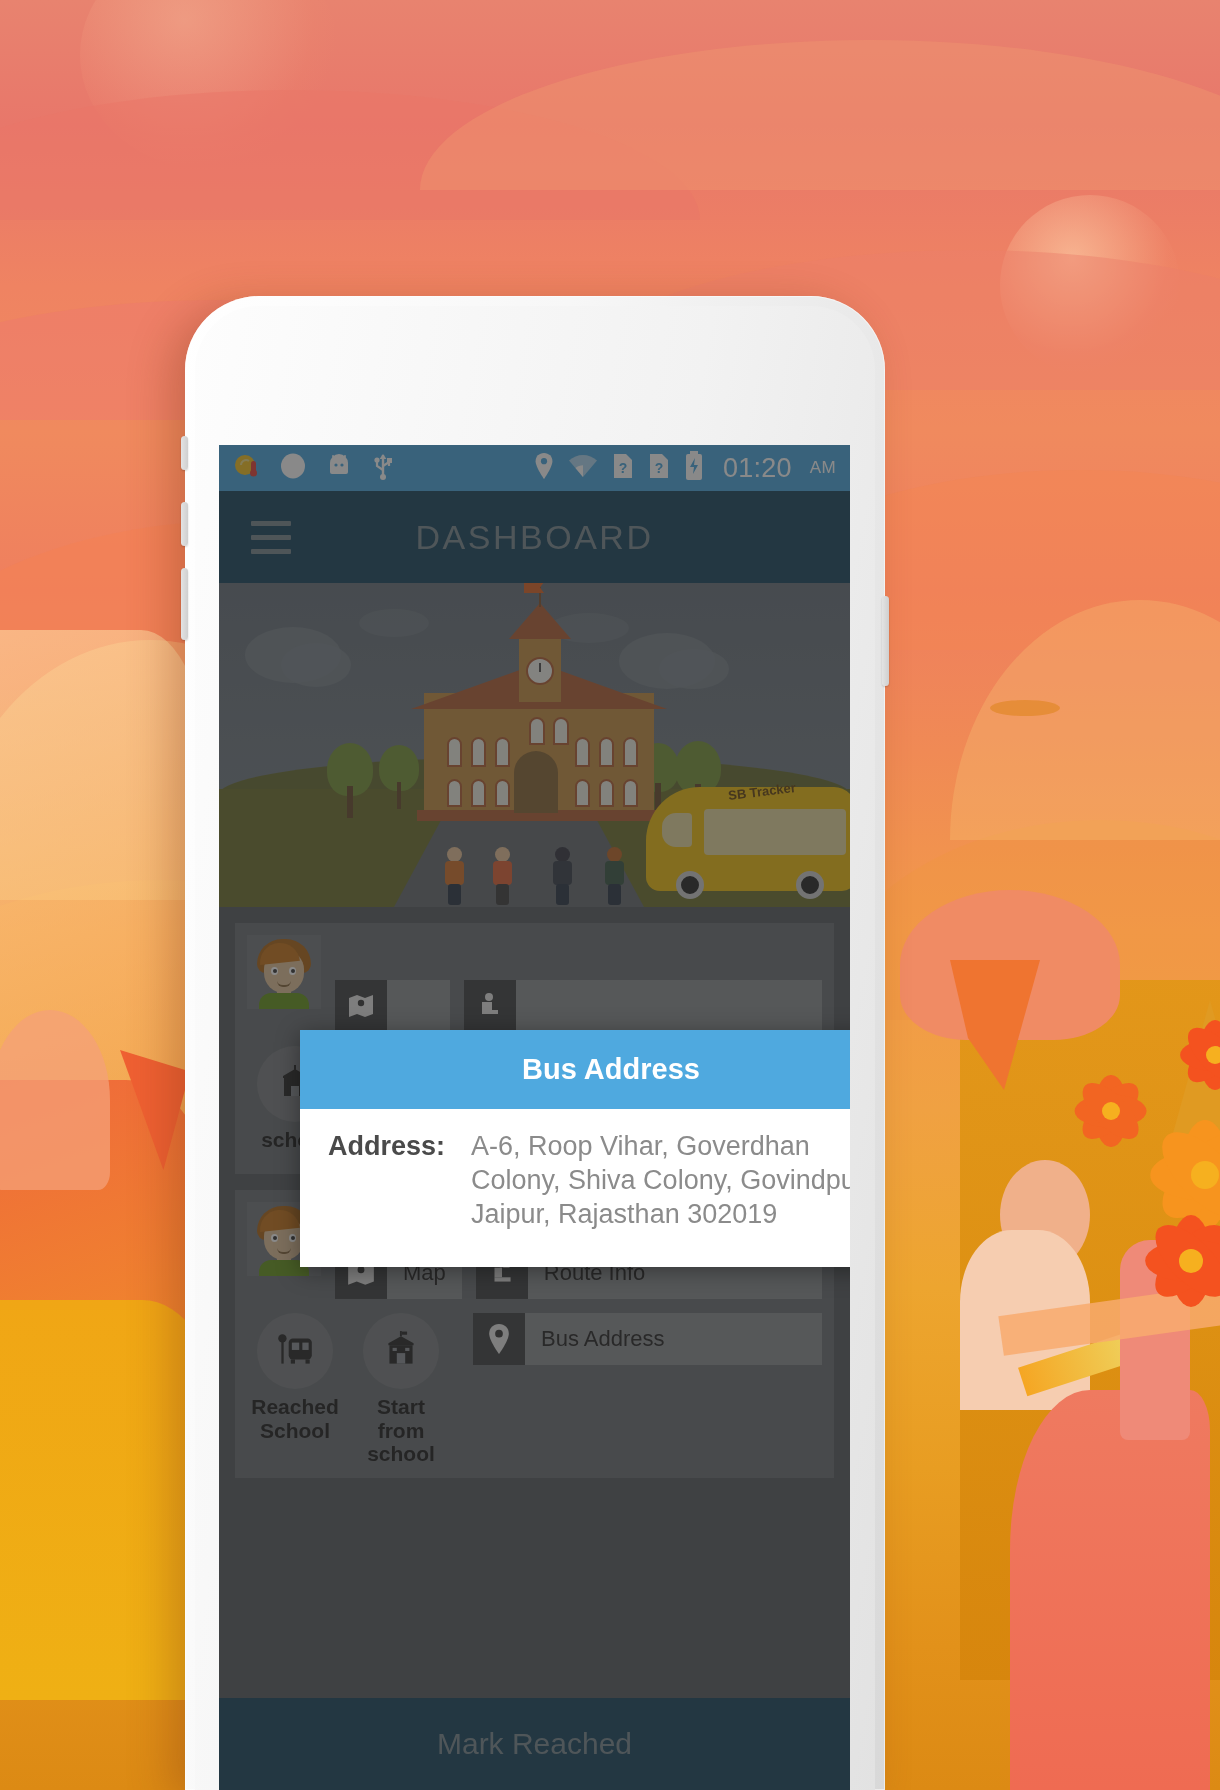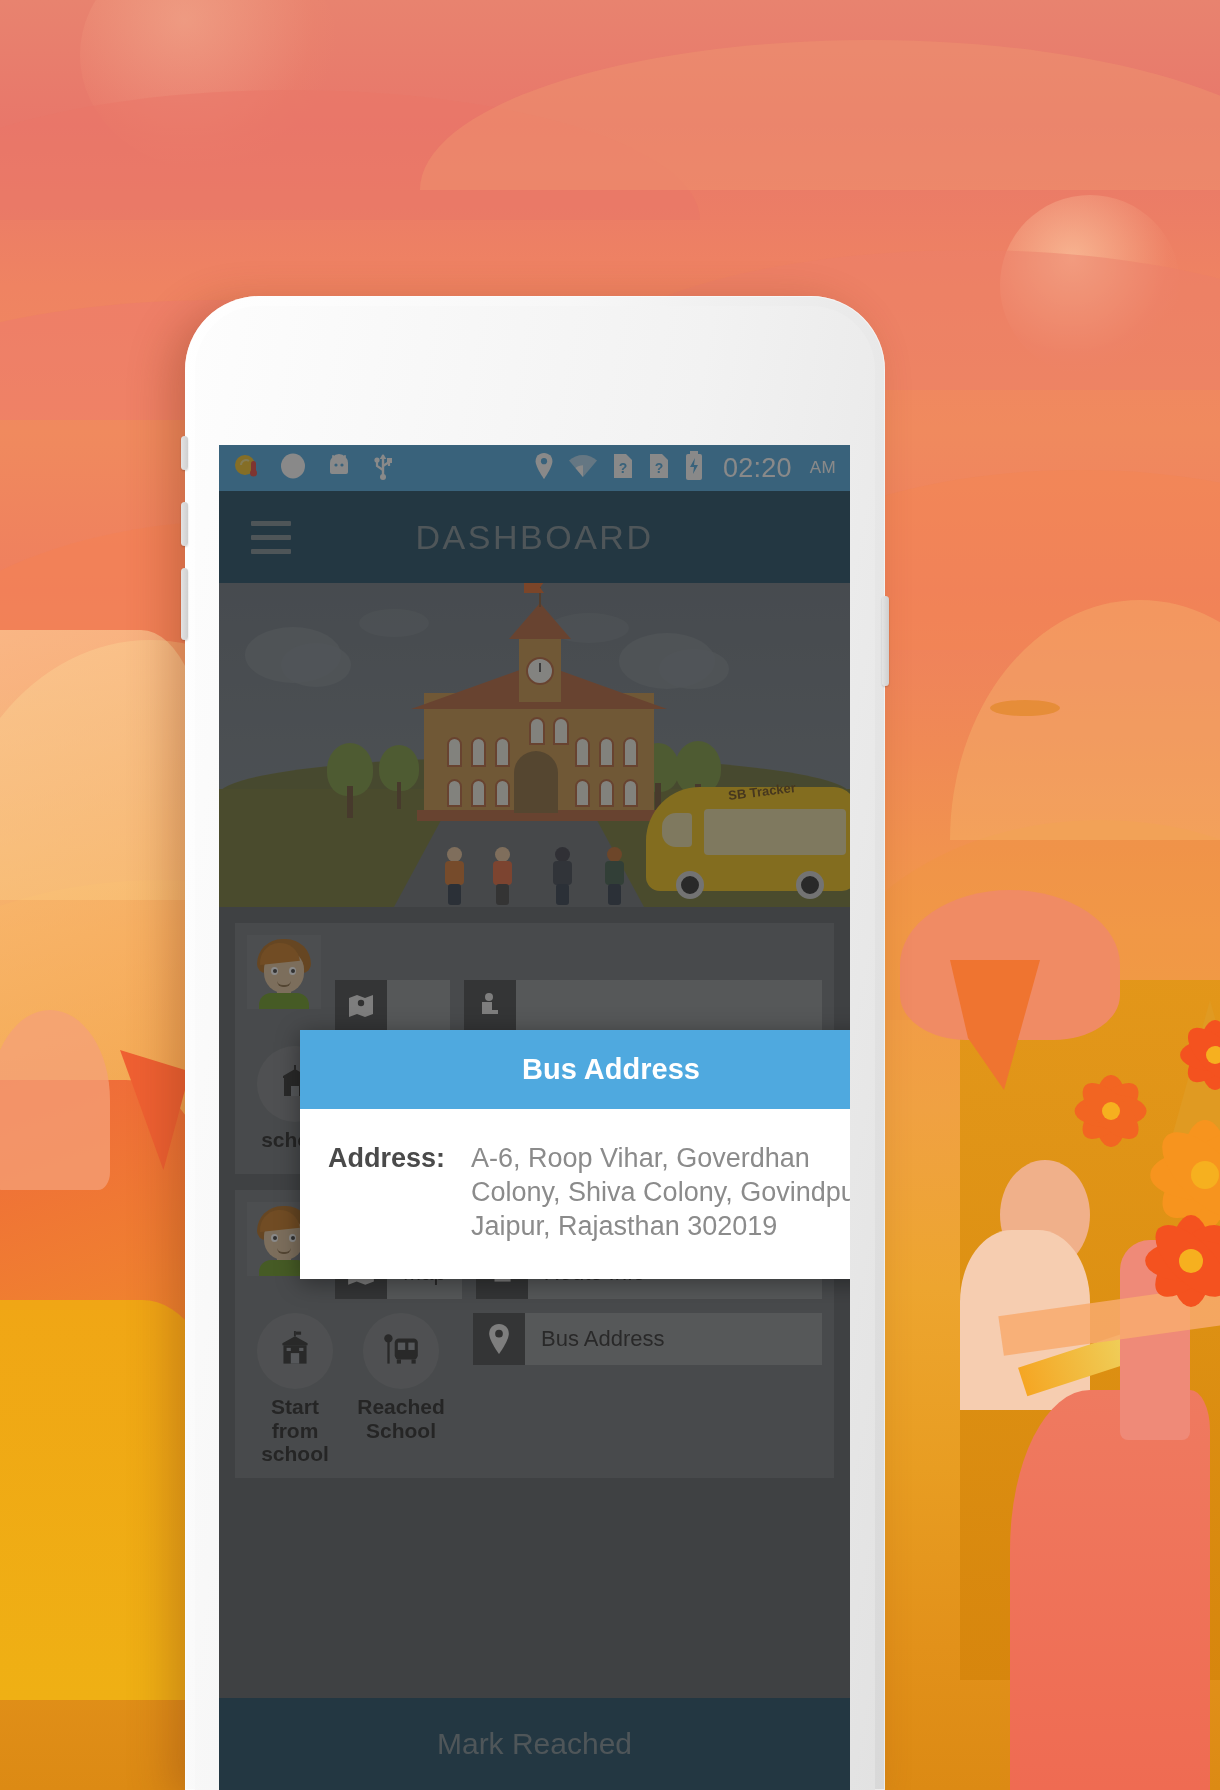--- a/index.html
+++ b/index.html
@@ -207,21 +207,21 @@
 
   
   #dialog{
     position:absolute; left:81px; top:585px; width:622px;
     background:#fff; box-shadow:0 4px 22px rgba(0,0,0,.38);
   }
   #dlg-header{
     background:#4fa9df; height:79px; display:flex; align-items:center; justify-content:center;
   }
   #dlg-title{ color:#fff; font-size:29px; font-weight:700;}
-  #dlg-body{ display:flex; padding:32px 30px 36px 28px; gap:26px;}
+  #dlg-body{ display:flex; padding:20px 30px 36px 28px; gap:26px;}
   #dlg-label{ font-size:27px; font-weight:700; color:#4a4a4a; white-space:nowrap; padding-top:2px;}
   #dlg-value{ font-size:27px; color:#8b8b8b; line-height:1.26; }
 
   
   #bottombar{
     position:absolute; left:0; right:0; bottom:0; height:92px; background:#1e4a63;
     display:flex; align-items:center; justify-content:center;
   }
   #bottombar span{ color:#7f8e95; font-size:30px;}
 </style>
@@ -367,21 +367,21 @@
           <text x="11" y="21" font-size="14" font-weight="bold" text-anchor="middle" fill="#4fa9df" font-family="Liberation Sans, sans-serif">?</text>
         </svg>
       </span>
       <span class="ico">
         <svg width="20" height="30" viewBox="0 0 20 30">
           <rect x="6" y="0" width="8" height="3" fill="#fff"></rect>
           <rect x="2" y="3" width="16" height="26" rx="2" fill="#fff"></rect>
           <path d="M11 7l-5 9h4l-1 7 5-9h-4z" fill="#4fa9df"></path>
         </svg>
       </span>
-      <span class="sb-time">02:20</span>
+      <span class="sb-time">01:20</span>
       <span class="sb-ampm">AM</span>
     </div>
   </div>
 
   <div id="appbar">
     <div id="hamburger">
       <span></span>
         <span></span>
         <span></span>
     </div>
@@ -591,44 +591,44 @@
               </div>
               <div class="blabel">Route Info</div>
             </div>
           </div>
         </div>
       </div>
       <div class="card-bottom">
         <div class="circ-btn">
           <div class="cbubble">
             <svg width="42" height="42" viewBox="0 0 40 40">
+              <circle cx="8" cy="8" r="4" fill="#2a2a2a"></circle>
+                <rect x="7" y="11" width="2.2" height="21" fill="#2a2a2a"></rect>
+              <rect x="14" y="8" width="22" height="20" rx="4" fill="#2a2a2a"></rect>
+              <rect x="17" y="12" width="7" height="7" fill="#8e9399"></rect>
+                <rect x="27" y="12" width="6" height="7" fill="#8e9399"></rect>
+              <rect x="16" y="28" width="4" height="4" fill="#2a2a2a"></rect>
+                <rect x="30" y="28" width="4" height="4" fill="#2a2a2a"></rect>
+            </svg>
+          </div>
+          <div class="clabel">Reached School</div>
+        </div>
+        <div class="circ-btn">
+          <div class="cbubble">
+            <svg width="42" height="42" viewBox="0 0 40 40">
               <rect x="19" y="1" width="1.8" height="5" fill="#2a2a2a"></rect>
                 <path d="M20.8 1.5h5v3h-5z" fill="#2a2a2a"></path>
               <path d="M20 6l12 6.5v2H8v-2z" fill="#2a2a2a"></path>
               <rect x="9" y="14.5" width="22" height="17.5" fill="#2a2a2a"></rect>
               <rect x="16" y="22" width="8" height="10" fill="#8e9399"></rect>
               <rect x="12" y="17" width="4" height="3" fill="#8e9399"></rect>
                 <rect x="24" y="17" width="4" height="3" fill="#8e9399"></rect>
             </svg>
           </div>
           <div class="clabel">Start from school</div>
-        </div>
-        <div class="circ-btn">
-          <div class="cbubble">
-            <svg width="42" height="42" viewBox="0 0 40 40">
-              <circle cx="8" cy="8" r="4" fill="#2a2a2a"></circle>
-                <rect x="7" y="11" width="2.2" height="21" fill="#2a2a2a"></rect>
-              <rect x="14" y="8" width="22" height="20" rx="4" fill="#2a2a2a"></rect>
-              <rect x="17" y="12" width="7" height="7" fill="#8e9399"></rect>
-                <rect x="27" y="12" width="6" height="7" fill="#8e9399"></rect>
-              <rect x="16" y="28" width="4" height="4" fill="#2a2a2a"></rect>
-                <rect x="30" y="28" width="4" height="4" fill="#2a2a2a"></rect>
-            </svg>
-          </div>
-          <div class="clabel">Reached School</div>
         </div>
         <div class="stack">
           <div class="mbtn">
             <div class="bicon">
               <svg width="26" height="32" viewBox="0 0 24 30">
                   <path d="M12 1C6.5 1 2.8 5 2.8 10c0 6.5 9.2 19 9.2 19s9.2-12.5 9.2-19C21.2 5 17.5 1 12 1z" fill="#e6e6e6"></path>
                   <circle cx="12" cy="10" r="3.6" fill="#3c3c3c"></circle>
                 </svg>
             </div>
             <div class="blabel">Bus Address</div>

